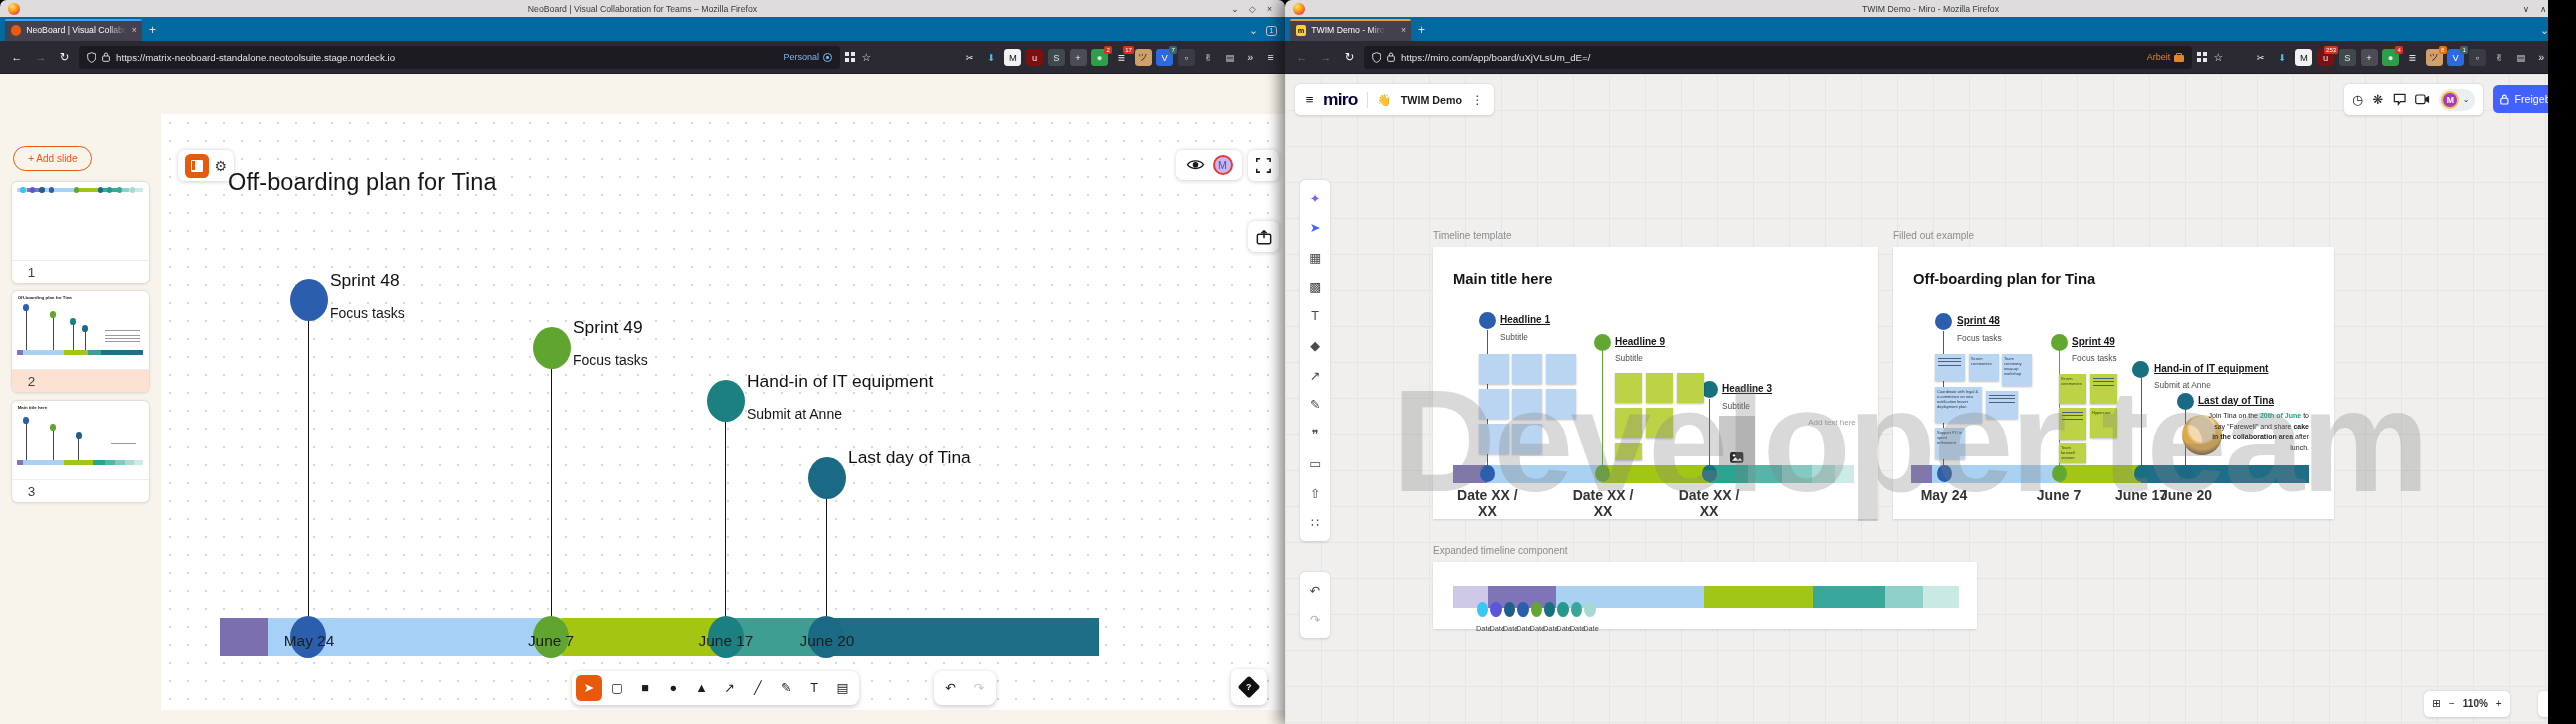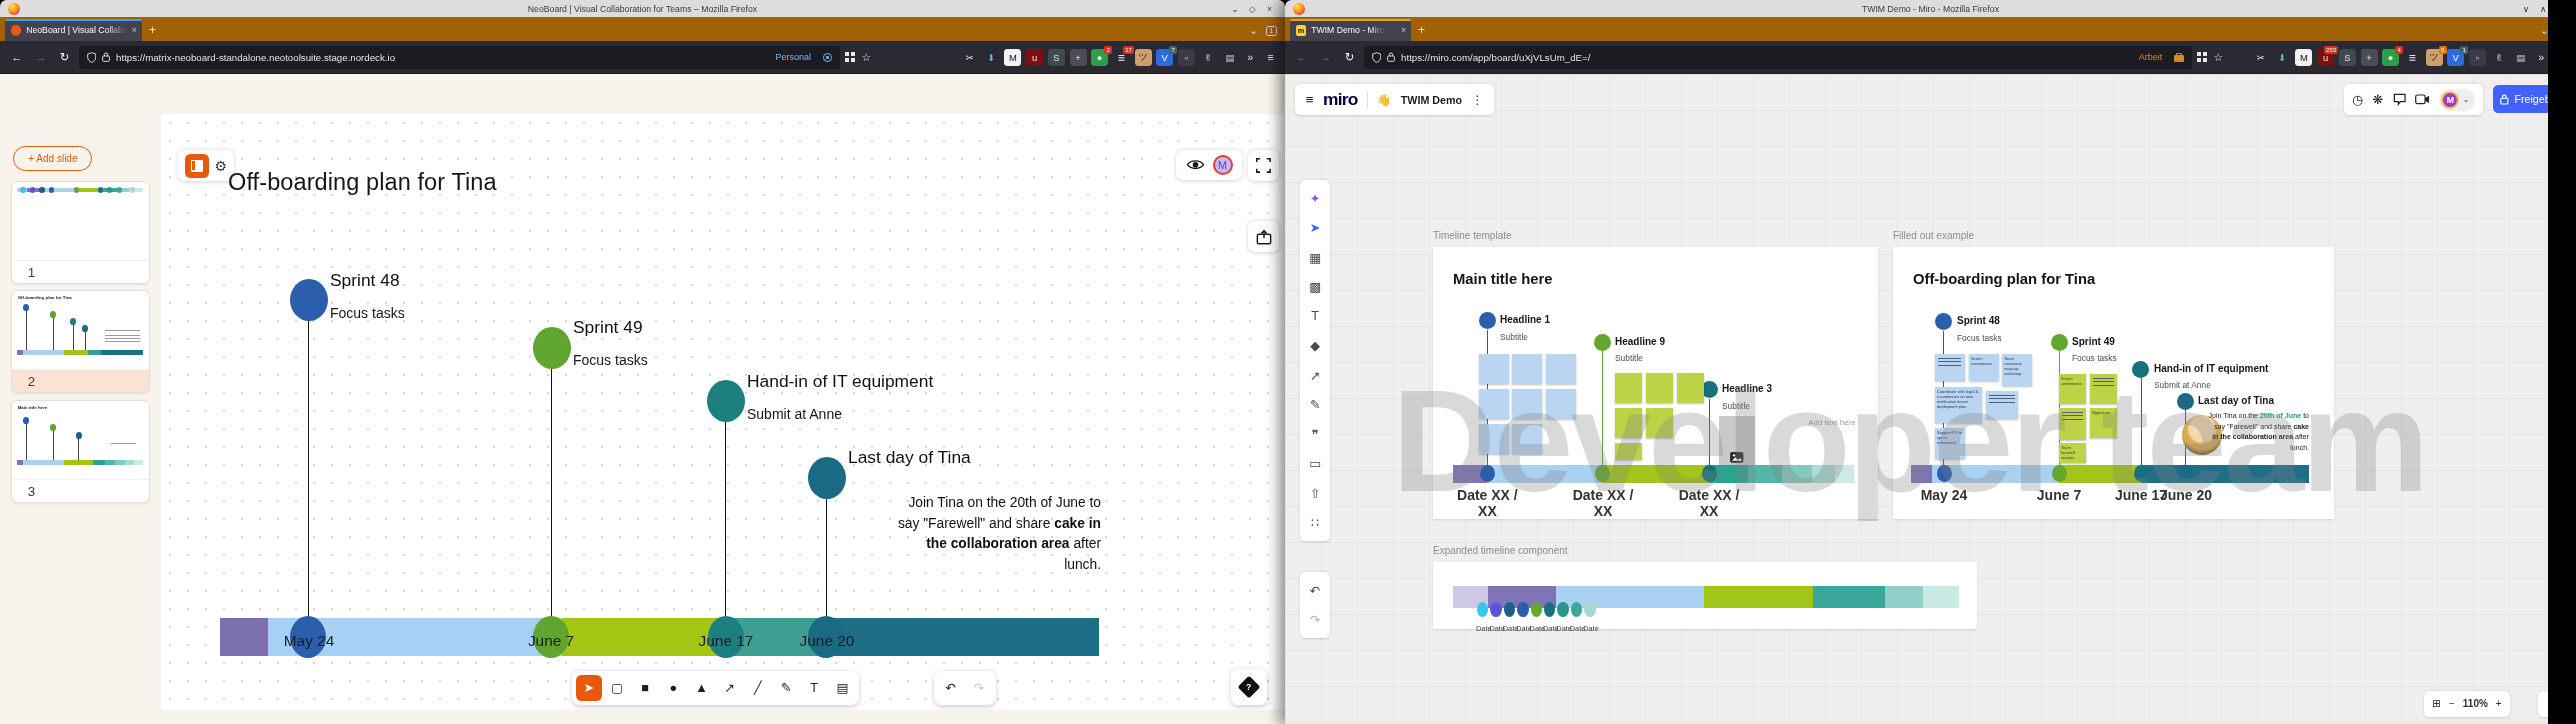--- a/index.html
+++ b/index.html
@@ -8,35 +8,35 @@
   .win{position:absolute;top:0;height:725px;border-radius:6.7px 6.7px 0 0;overflow:hidden;}
   #winL{left:0;width:1285px;}
   #winR{left:1285px;width:1291px;box-shadow:-5.4px 0 13.4px rgba(0,0,0,.45);}
   
   .titlebar{height:17.4px;background:#dedcdc;display:flex;align-items:center;position:relative;}
   .fx-icon{width:12px;height:12px;border-radius:50%;margin-left:8px;
     background:radial-gradient(circle at 35% 30%,#ffd567 8%,#ff9a00 45%,#f4356b 78%,#9059ff 100%);}
   .tb-title{position:absolute;left:0;right:0;text-align:center;font-size:8.7px;color:#3a3a3a;}
   .tb-controls{margin-left:auto;display:flex;gap:0;align-items:center;padding-right:6.7px;z-index:2;}
   .tb-controls span{width:17.4px;text-align:center;font-size:8.7px;color:#333;cursor:default;}
-  .tabbar{height:24px;background:#a16207;display:flex;align-items:flex-end;}
+  .tabbar{height:24px;background:#0369a1;display:flex;align-items:flex-end;}
   .tab{height:22px;margin-left:5.4px;min-width:121px;max-width:144px;background:#42414d;border-radius:2.7px 2.7px 0 0;
     display:flex;align-items:center;padding:0 5.4px;position:relative;color:#fbfbfe;font-size:8.7px;gap:4.7px;}
   .tab .stripe{position:absolute;top:0;left:0;right:0;height:2px;border-radius:2px 2px 0 0;}
   .tab .tlabel{white-space:nowrap;overflow:hidden;max-width:101px;-webkit-mask-image:linear-gradient(90deg,#000 80%,transparent);mask-image:linear-gradient(90deg,#000 80%,transparent);}
   .tab .tclose{margin-left:auto;color:#cfcfd4;font-size:8.7px;}
   .newtab{color:#e6e6e9;font-size:12px;margin:0 0 4px 6.7px;}
   .tabbar-right{margin-left:auto;display:flex;align-items:center;gap:8px;padding:0 8px 4px 0;color:#dcdce0;}
   .tabcount{border:1px solid #cfcfd4;border-radius:2.7px;font-size:6.7px;padding:0.7px 2.7px;color:#e6e6e9;}
   .navbar{height:32px;background:#2b2a33;display:flex;align-items:center;padding:0 6.7px;gap:4px;}
   .navbtn{color:#fbfbfe;font-size:11.4px;width:20px;text-align:center;}
   .navbtn.dim{color:#6f6e78;}
   .urlfield{height:23px;background:#1c1b22;border-radius:3.4px;display:flex;align-items:center;padding:0 8px;gap:6px;flex:0 0 auto;}
   .urltext{color:#e4e4e8;font-size:9.7px;white-space:nowrap;}
-  .container-chip{display:flex;align-items:center;gap:12px;font-size:9px;margin-left:auto;}
+  .container-chip{display:flex;align-items:center;gap:4px;font-size:9px;margin-left:auto;}
   .ext-row{display:flex;align-items:center;gap:4.7px;margin-left:auto;}
   .chip{width:17px;height:17px;border-radius:3.4px;display:flex;align-items:center;justify-content:center;
     font-size:9.4px;position:relative;flex:0 0 auto;}
   .chip .badge{position:absolute;top:-3.4px;right:-4px;background:#d93025;color:#fff;font-size:6px;
     padding:0 2px;border-radius:2px;line-height:8px;min-width:8px;text-align:center;}
   .navmisc{color:#e6e6e9;font-size:10.7px;width:16px;text-align:center;}
   .grid4{width:4px;height:4px;background:#e8e8ea;box-shadow:6px 0 #e8e8ea,0 6px #e8e8ea,6px 6px #e8e8ea;margin:0 5.4px 6px 1.3px;}
   .ring-icon{width:8.7px;height:8.7px;border:1.3px solid #7ab7f0;border-radius:50%;position:relative;}
   .ring-icon::after{content:"";position:absolute;inset:2px;border-radius:50%;background:#7ab7f0;}
   .case-icon{width:9.4px;height:6.7px;background:#e0862a;border-radius:1.3px;position:relative;margin-top:2.7px;}
@@ -113,21 +113,21 @@
   .mtoolbar{position:absolute;left:15.4px;width:29.5px;background:#fff;border-radius:5.4px;box-shadow:0 0.7px 2.7px rgba(0,0,0,.15);
     display:flex;flex-direction:column;align-items:center;padding:3.4px 0;z-index:10;}
   .mtool{width:24px;height:29.5px;display:flex;align-items:center;justify-content:center;font-size:12.7px;color:#4a4a4a;}
   .mtool.selected{color:#4262ff;}
   .mtool.spark{color:#8457f6;}
   .frame-label{position:absolute;font-size:10px;color:#8c8c8c;z-index:6;}
   .frame{position:absolute;background:#fff;box-shadow:0 0.7px 2px rgba(0,0,0,.12);z-index:4;}
   .f-title{position:absolute;left:20px;top:24px;font-size:14.8px;font-weight:700;color:#141414;}
   .f-dot{position:absolute;width:17.4px;height:17.4px;border-radius:50%;}
   .f-stem{position:absolute;width:1.3px;}
-  .f-h{position:absolute;font-size:10px;font-weight:700;color:#161616;white-space:nowrap;}
+  .f-h{position:absolute;font-size:10px;font-weight:700;color:#161616;white-space:nowrap;text-decoration:underline;}
   .f-s{position:absolute;font-size:8.4px;color:#4d4d4d;white-space:nowrap;}
   .f-bar{position:absolute;display:flex;height:18px;}
   .f-bardot{position:absolute;width:14.8px;height:17.4px;border-radius:50%;}
   .f-date{position:absolute;font-size:14px;color:#333;width:74px;text-align:center;top:240px;font-weight:bold;}
   .sticky{position:absolute;box-shadow:0 1.3px 2px rgba(0,0,0,.25);font-size:4px;line-height:1.25;padding:2px;color:#222;overflow:hidden;}
   .sticky.blue{background:#b9d5f1;color:#27394f;}
   .sticky.green{background:#bdd245;color:#39420f;}
   .slines{position:absolute;left:3.4px;right:3.4px;top:4px;height:9.4px;background:repeating-linear-gradient(#49607e 0 1px,transparent 1px 3.4px);}
   .img-ph{position:absolute;background:#c9c9c9;display:flex;align-items:flex-end;justify-content:center;padding-bottom:5.4px;}
   .watermark{position:absolute;left:107px;top:285px;font-size:144px;font-weight:700;color:rgba(130,130,130,.30);
@@ -324,23 +324,20 @@
           <span class="ms-dot" style="left:546px;top:266px;width:38px;height:42px;background:#1c7f80;"></span>
           <span class="ms-h" style="left:586px;top:257px;">Hand-in of IT equipment</span>
           <span class="ms-s" style="left:586px;top:292px;">Submit at Anne</span>
         </div>
         <div>
           <span class="ms-stem" style="left:665px;top:382px;height:121px;"></span>
           <span class="ms-dot" style="left:647px;top:343px;width:38px;height:42px;background:#1b6a85;"></span>
           <span class="ms-h" style="left:687px;top:333px;">Last day of Tina</span>
         </div>
 
-        <div class="note" style="left:725px;top:379px;width:215px;">
-          <span>Join Tina on the </span><span>20th of June</span><span> to say "Farewell" and share </span><b class="nb">cake in the collaboration area</b><span> after lunch.</span>
-        </div>
 
         <div class="tl-bar" style="left:59px;top:504px;width:879px;height:38px;">
           <div class="tl-seg" style="width:48px;background:#7b6fb0;"></div>
           <div class="tl-seg" style="width:294px;background:#a6d0f5;"></div>
           <div class="tl-seg" style="width:171px;background:#a5c513;"></div>
           <div class="tl-seg" style="width:101px;background:#3f9e92;"></div>
           <div class="tl-seg" style="width:265px;background:#1f6e88;"></div>
         </div>
         <span class="ms-dot" style="left:129px;top:502px;width:36px;height:42px;background:#2b5fad;"></span>
         <span class="ms-dot" style="left:372px;top:502px;width:36px;height:42px;background:#5fa52f;"></span>

